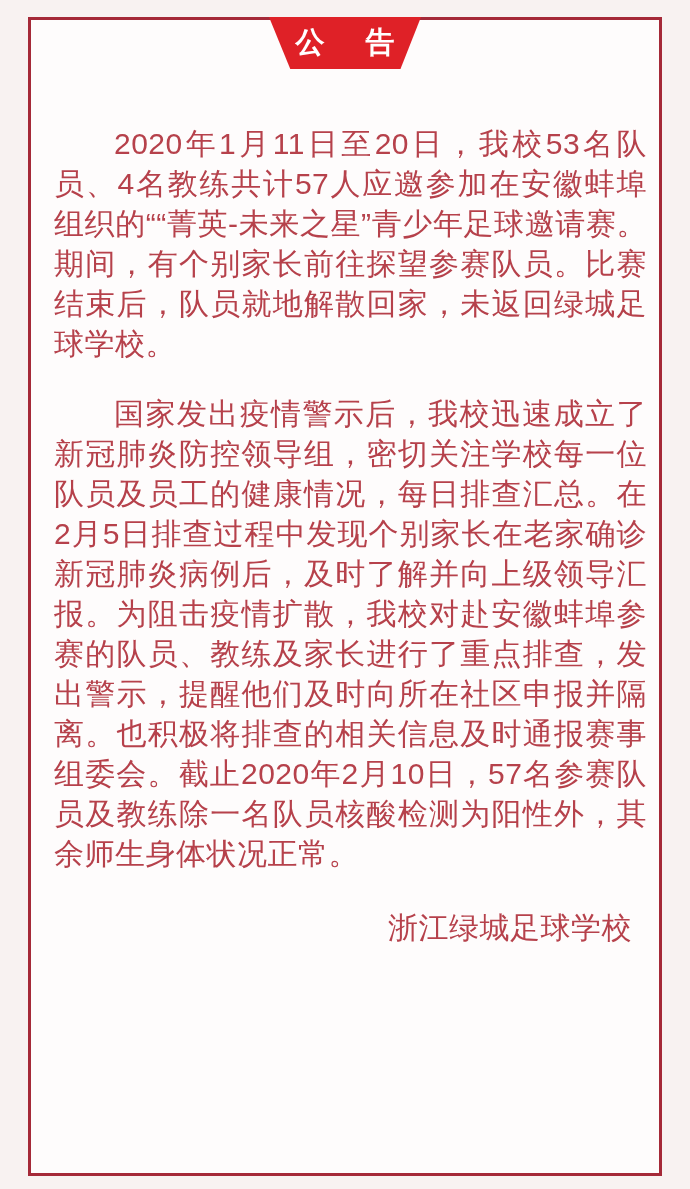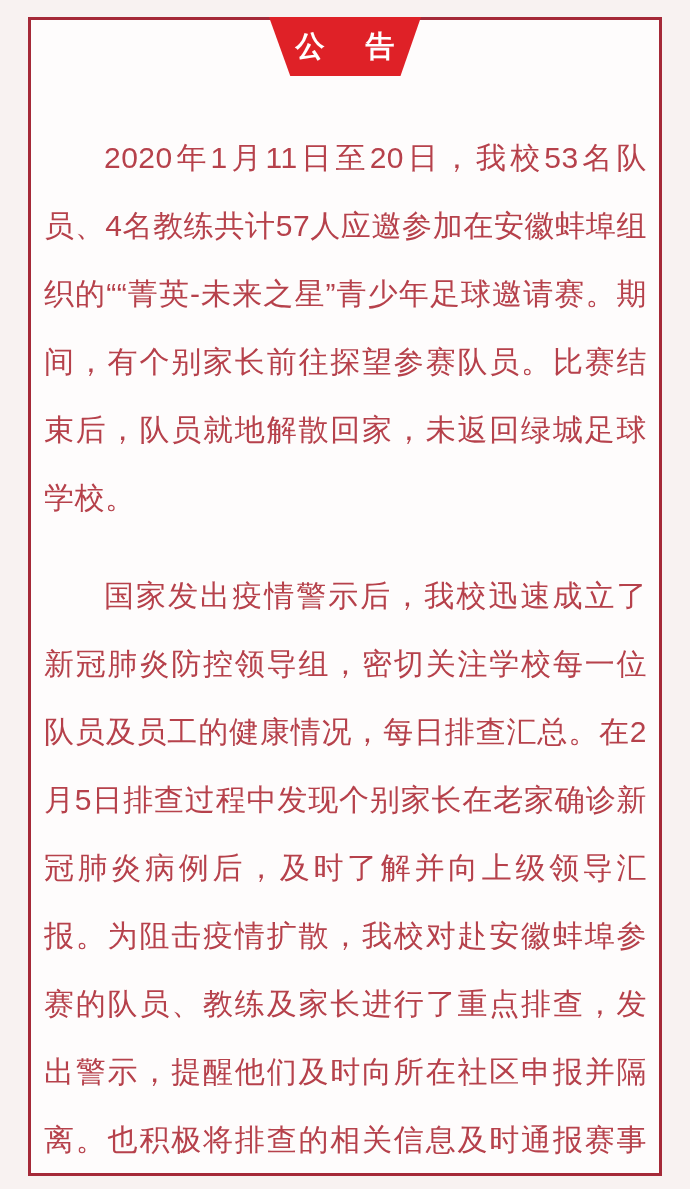--- a/index.html
+++ b/index.html
@@ -23,21 +23,21 @@
     box-sizing: border-box;
     border: 3px solid var(--frame-border, #A52938);
     background: var(--card-bg, #FEFCFC);
   }
   .banner {
     position: absolute;
     left: 50%;
     top: -3px;
     transform: translateX(-50%);
     width: 152px;
-    height: 59px;
+    height: 52px;
     background: var(--banner-bg, #DF2127);
     clip-path: polygon(0 0, 100% 0, 86.5% 100%, 14% 100%);
     display: flex;
     align-items: center;
     justify-content: center;
   }
   .banner-label {
     color: var(--banner-ink, #FFFFFF);
     font-size: 29px;
     font-weight: bold;
@@ -46,23 +46,23 @@
     white-space: nowrap;
   }
   .content {
     position: absolute;
     left: 0;
     right: 0;
     top: 104px;
     padding: 0 12px 0 13px;
   }
   .content p {
-    margin: 0 0 30px 0;
+    margin: 0 0 30px 10px;
     font-size: 30px;
-    line-height: 68px;
+    line-height: 40px;
     color: var(--ink, #B6414B);
     text-align: justify;
     text-indent: 2em;
     letter-spacing: 0.5px;
     word-break: break-all;
   }
   .signature {
     margin-top: 20px;
     text-align: right;
     font-size: 30px;

